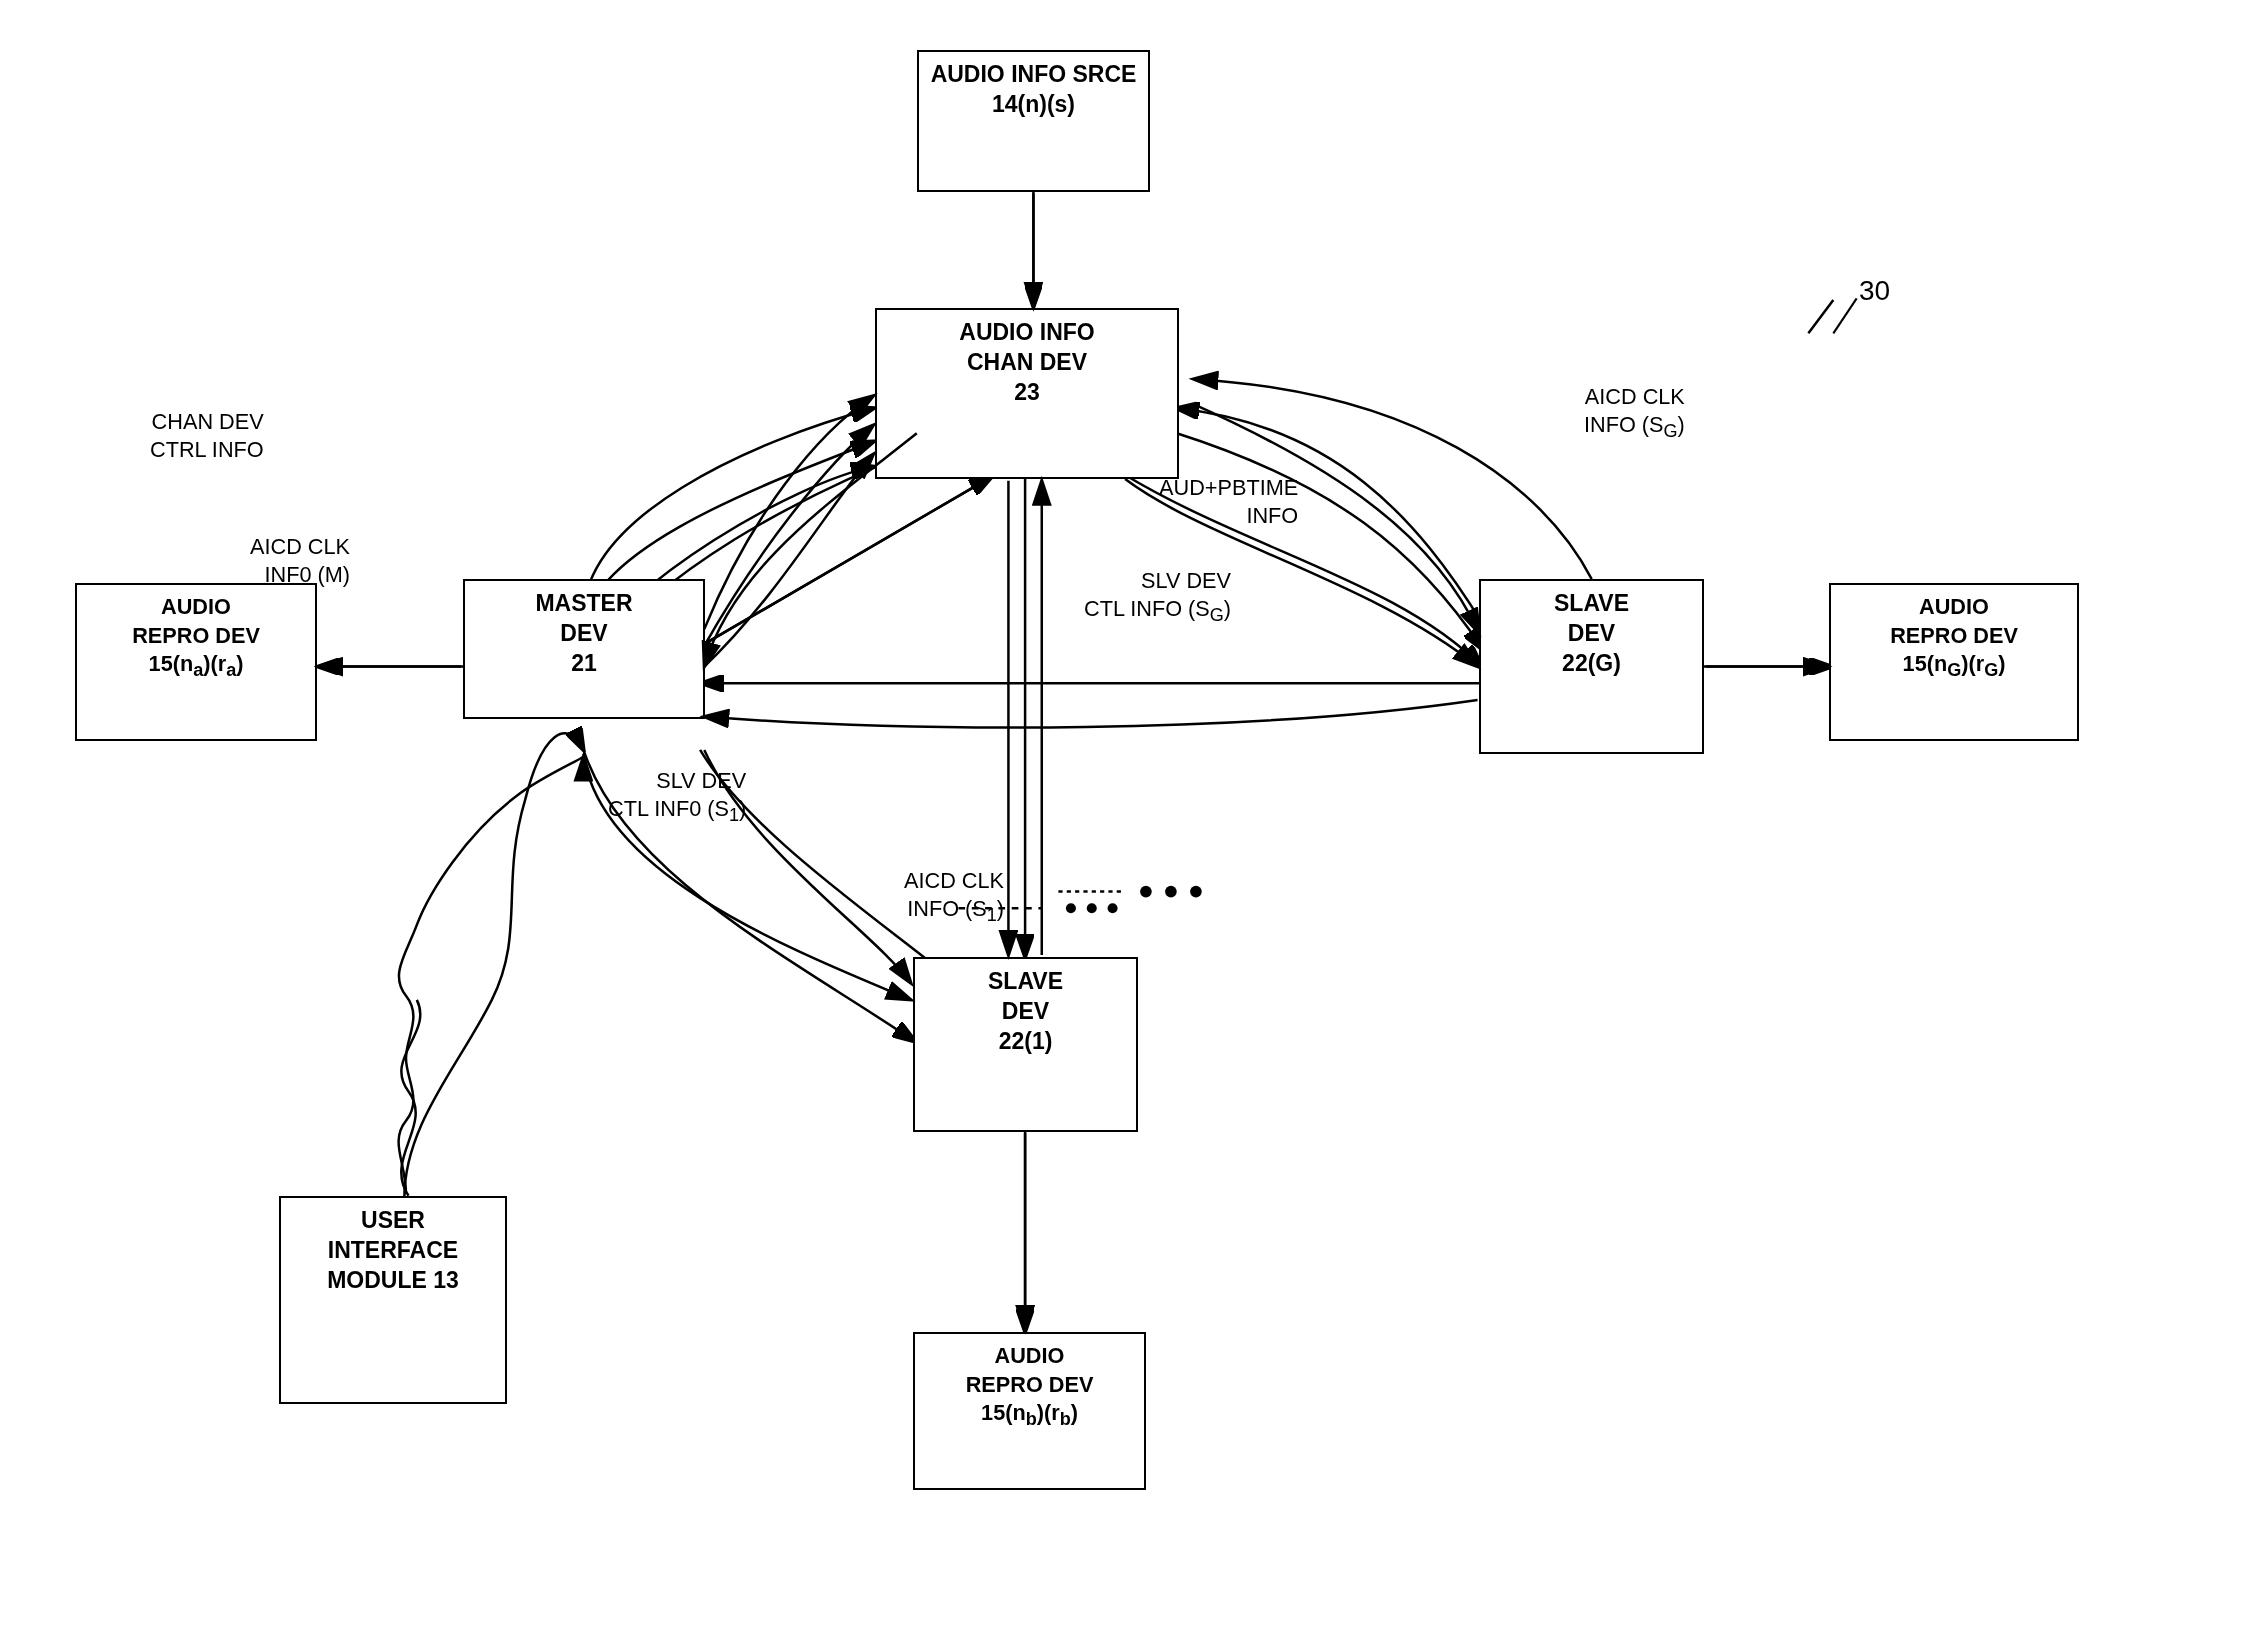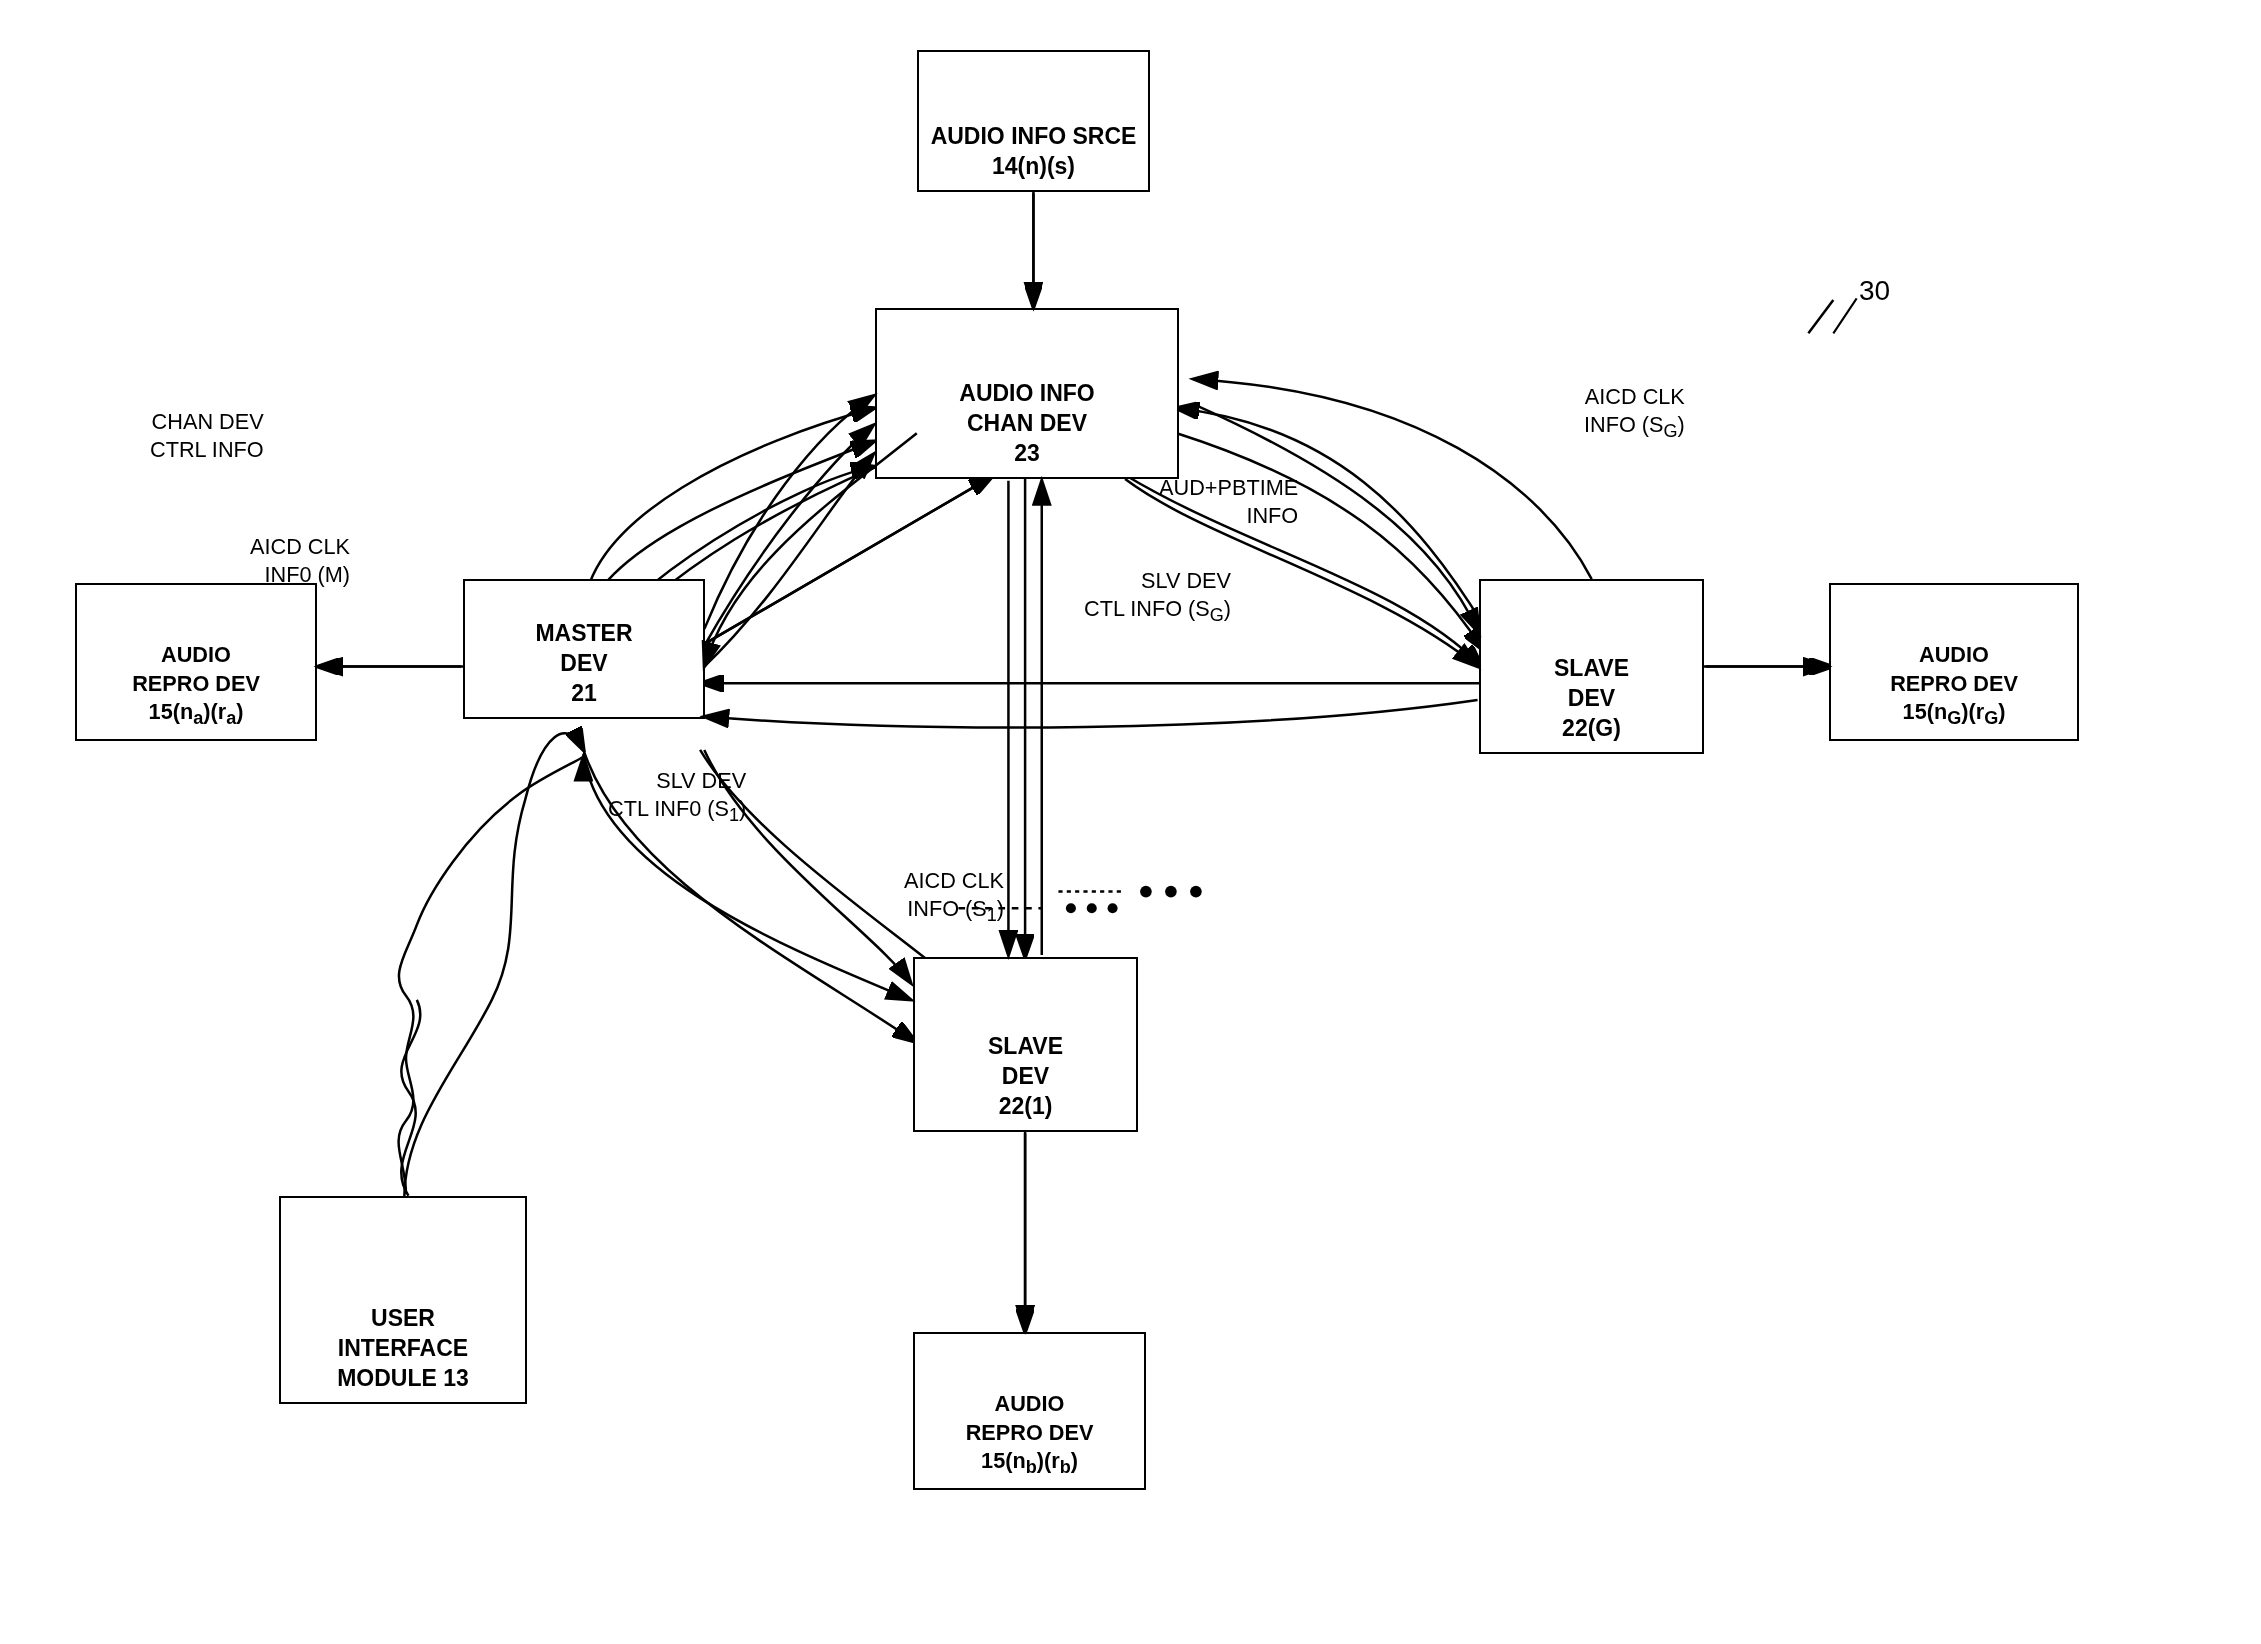--- a/index.html
+++ b/index.html
@@ -15,21 +15,21 @@
       position: absolute;
       top: 0; left: 0;
       width: 2261px;
       height: 1644px;
     }
     .box {
       position: absolute;
       border: 2.5px solid #000;
       background: #fff;
       display: flex;
-      align-items: flex-end;
+      align-items: flex-start;
       justify-content: center;
       text-align: center;
       font-size: 23px;
       font-weight: bold;
       line-height: 1.3;
       padding: 8.3px;
     }
     .label {
       position: absolute;
       font-size: 21.7px;
@@ -137,21 +137,21 @@
   </div>
 
   <div class="box" style="left:1479px; top:579px; width:225px; height:175px; font-size:23px;">
     <span>SLAVE<br>DEV<br>22(G)</span>
   </div>
 
   <div class="box" style="left:913px; top:957px; width:225px; height:175px; font-size:23px;">
     <span>SLAVE<br>DEV<br>22(1)</span>
   </div>
 
-  <div class="box" style="left:279px; top:1196px; width:248px; height:208px; font-size:23px;">
+  <div class="box" style="left:279px; top:1196px; width:228px; height:208px; font-size:23px;">
     <span>USER<br>INTERFACE<br>MODULE 13</span>
   </div>
 
   <div class="box" style="left:75px; top:583px; width:242px; height:158px; font-size:21.7px;">
     <span>AUDIO<br>REPRO DEV<br>15(n<sub>a</sub>)(r<sub>a</sub>)</span>
   </div>
 
   <div class="box" style="left:1829px; top:583px; width:250px; height:158px; font-size:21.7px;">
     <span>AUDIO<br>REPRO DEV<br>15(n<sub>G</sub>)(r<sub>G</sub>)</span>
   </div>

